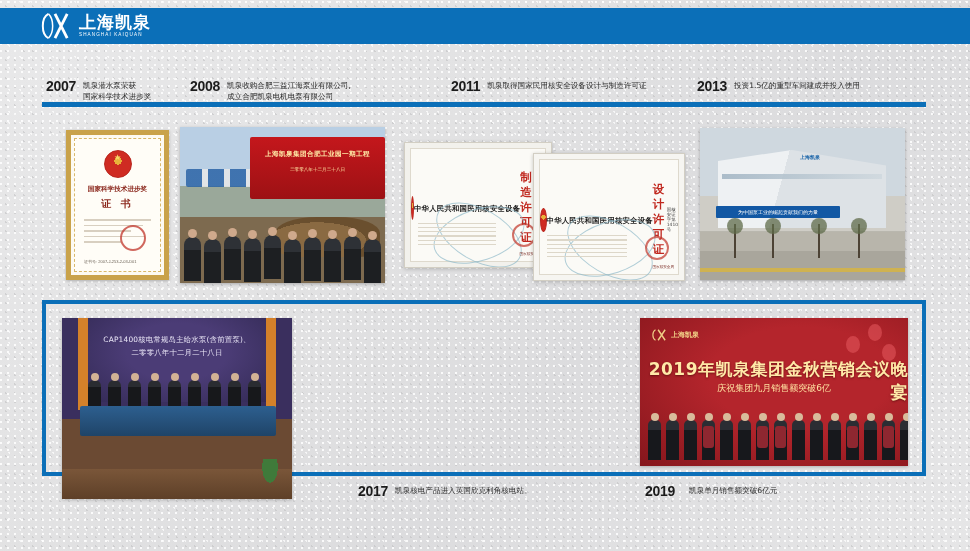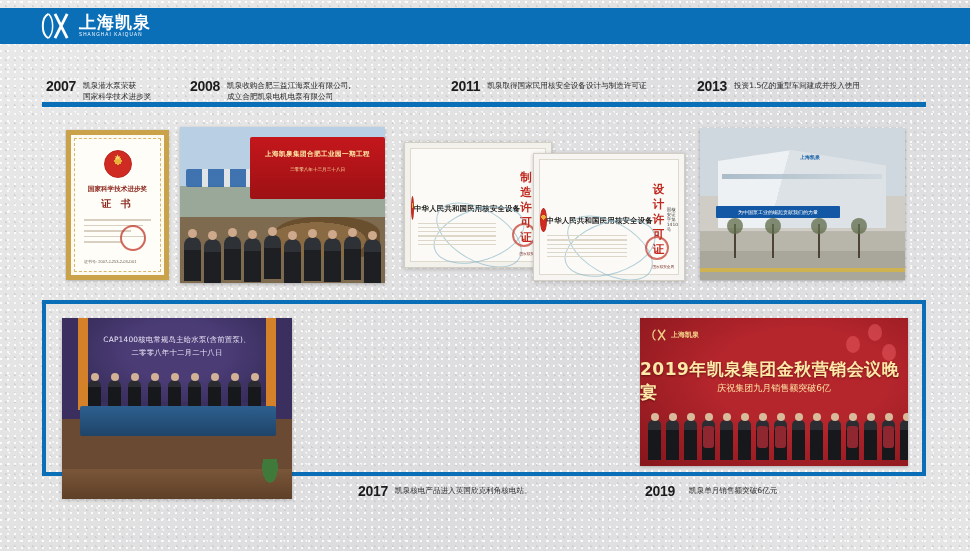--- a/index.html
+++ b/index.html
@@ -230,21 +230,21 @@
     border:1px solid #d4d4cc;}
   
   .photo2019{
     left:640px;top:318px;width:268px;height:148px;
     background:radial-gradient(ellipse at 60% 40%,#b4252c 0 40%,#85161c 100%);
     box-shadow:0 1px 3px rgba(0,0,0,.22);
   }
   .bq-logo{position:absolute;left:10px;top:10px;display:flex;align-items:center;}
   .bq-logo .m{width:18px;height:14px;}
   .bq-logo b{color:#f0cf86;font-size:7px;margin-left:3px;font-family:"DejaVu Sans",sans-serif;}
-  .bq-t1{position:absolute;left:0;top:40px;width:100%;text-align:left;color:#ffe9a8;
+  .bq-t1{position:absolute;left:0;top:40px;width:100%;text-align:right;color:#ffe9a8;
     font-size:17px;font-weight:bold;letter-spacing:.5px;
     font-family:"DejaVu Sans",sans-serif;text-shadow:0 1px 2px rgba(80,10,10,.7);}
   .bq-t2{position:absolute;left:0;top:64px;width:100%;text-align:center;color:#ffe0a0;
     font-size:9px;font-family:"DejaVu Sans",sans-serif;}
   .bq-row{position:absolute;left:8px;bottom:6px;display:flex;gap:5px;}
   .bq-row i{display:block;width:13px;height:40px;border-radius:5px 5px 0 0;
     background:linear-gradient(#2b2d33 0 26%,#17181c 26% 100%);position:relative;}
   .bq-row i:before{content:"";position:absolute;left:3px;top:-7px;width:8px;height:8px;
     border-radius:50%;background:#d9bb9b;}
   .bq-row i:nth-child(4n):after,.bq-row i:nth-child(7n):after{

